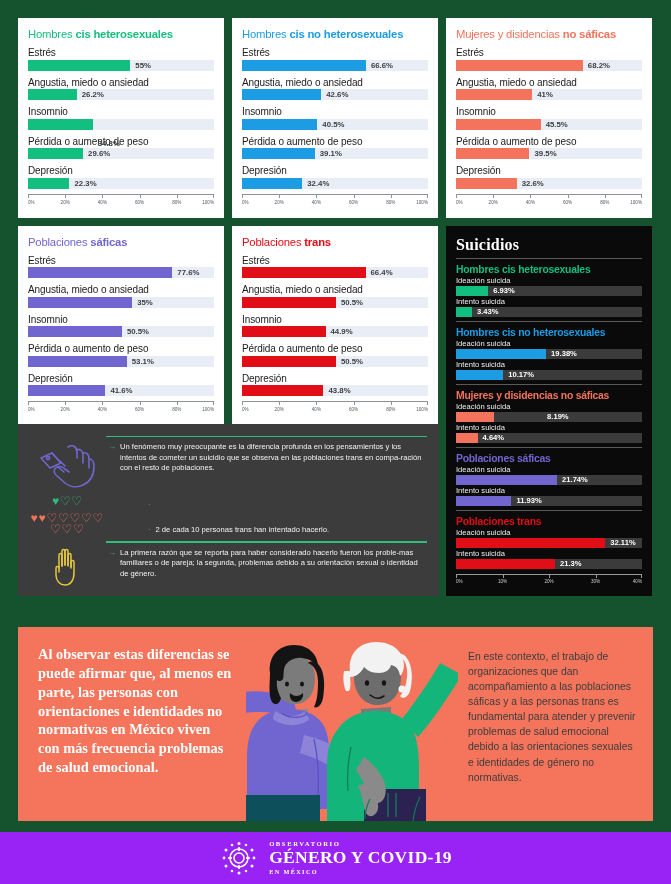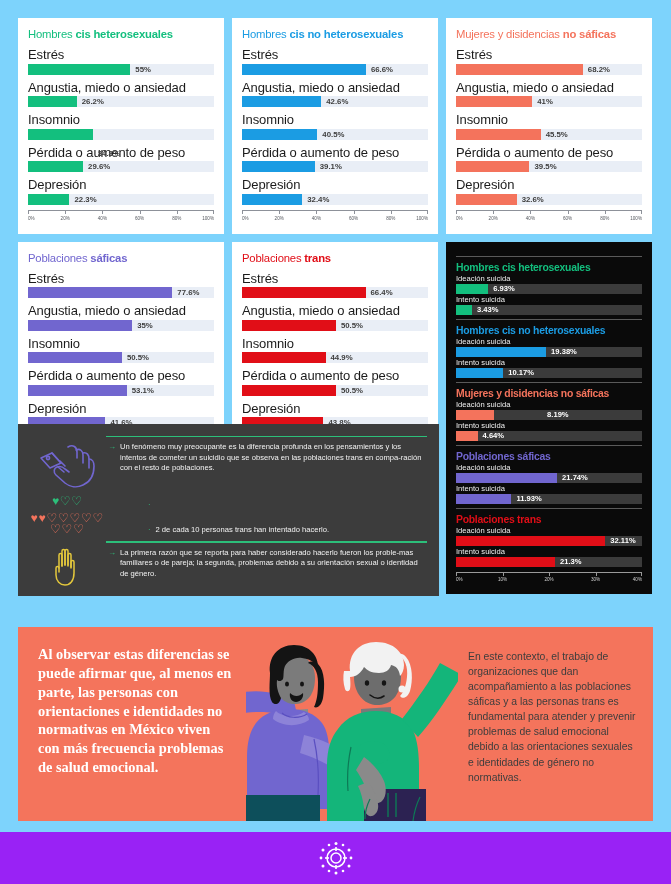--- a/index.html
+++ b/index.html
@@ -3,39 +3,40 @@
 <meta charset="utf-8">
 <style>
   * { box-sizing: border-box; margin: 0; padding: 0; }
   body {
     width: 671px; height: 884px;
     background: #e7edf4;
     font-family: "Liberation Sans", sans-serif;
     overflow: hidden;
     position: relative;
   }
-  .page { width: 671px; height: 884px; position: relative; background:#7dd3fc; }
+  .page { width: 671px; height: 884px; position: relative; background:#14532d; }
 
   
   .charts-grid {
     position:absolute; left:18px; top:18px; width:635px;
     display:flex; flex-wrap:wrap; gap:8px;
   }
   .chart-card {
     width:206px; background:#ffffff; padding:10px 10px 8px 10px;
   }
   .chart-title {
     font-size:11.3px; font-weight:400; margin-bottom:7px; letter-spacing:-.2px;
     white-space:nowrap;
   }
   .chart-title b { font-weight:700; }
   .metric { margin-bottom:5px; }
   .metric-label {
-    font-size:13px; color:#1b1b1b; margin-bottom:1.5px; letter-spacing:-.1px;
+    font-size:10px; color:#1b1b1b; margin-bottom:1.5px; letter-spacing:-.1px;
     white-space:nowrap;
+    margin-top:6px;
   }
   .bar-track {
     position:relative; height:11px; background:#e9eef6; width:100%;
   }
   .bar-fill { position:absolute; left:0; top:0; height:100%; }
   .bar-val {
     position:absolute; top:0; height:11px; line-height:11px;
     font-size:7.8px; font-weight:700; color:#3d3d3d; padding-left:5px;
     white-space:nowrap;
   }
@@ -382,20 +383,21 @@
           <div class="axis-lab" style="left: 40%;">40%</div>
           <div class="axis-tick" style="left: 60%;"></div>
           <div class="axis-lab" style="left: 60%;">60%</div>
           <div class="axis-tick" style="left: 80%;"></div>
           <div class="axis-lab" style="left: 80%;">80%</div>
           <div class="axis-tick" style="left: calc(100% - 1px);"></div>
           <div class="axis-lab last" style="left: 100%;">100%</div>
         </div>
       </div>
       <div class="suicidios">
+        <div class="suic-title">Suicidios</div>
         <div class="suic-rule"></div>
         <div class="suic-group-title" style="color: rgb(19, 191, 126);">Hombres cis heterosexuales</div>
         <div class="suic-metric">
           <div class="suic-metric-label">Ideación suicida</div>
           <div class="suic-track">
             <div class="bar-fill" style="width: 17.325%; background: rgb(19, 191, 126);"></div>
             <div class="suic-val" style="left: 17.325%;">6.93%</div>
           </div>
         </div>
         <div class="suic-metric">
@@ -636,15 +638,20 @@
         <circle cx="7" cy="28" r="1.5"></circle>
           <circle cx="5" cy="20" r="1.4"></circle>
         <circle cx="7" cy="12" r="1.5"></circle>
           <circle cx="13" cy="7" r="1.3"></circle>
         <rect x="19.2" y="9" width="1.6" height="4"></rect>
           <rect x="19.2" y="27" width="1.6" height="4"></rect>
         <rect x="9" y="19.2" width="4" height="1.6"></rect>
           <rect x="27" y="19.2" width="4" height="1.6"></rect>
       </g>
     </svg>
+    <div class="logo-text">
+      <div class="logo-small">OBSERVATORIO</div>
+      <div class="logo-big">GÉNERO Y COVID-19</div>
+      <div class="logo-tiny">EN MÉXICO</div>
+    </div>
   </div>
 
 </div>
 
 </body></html>

